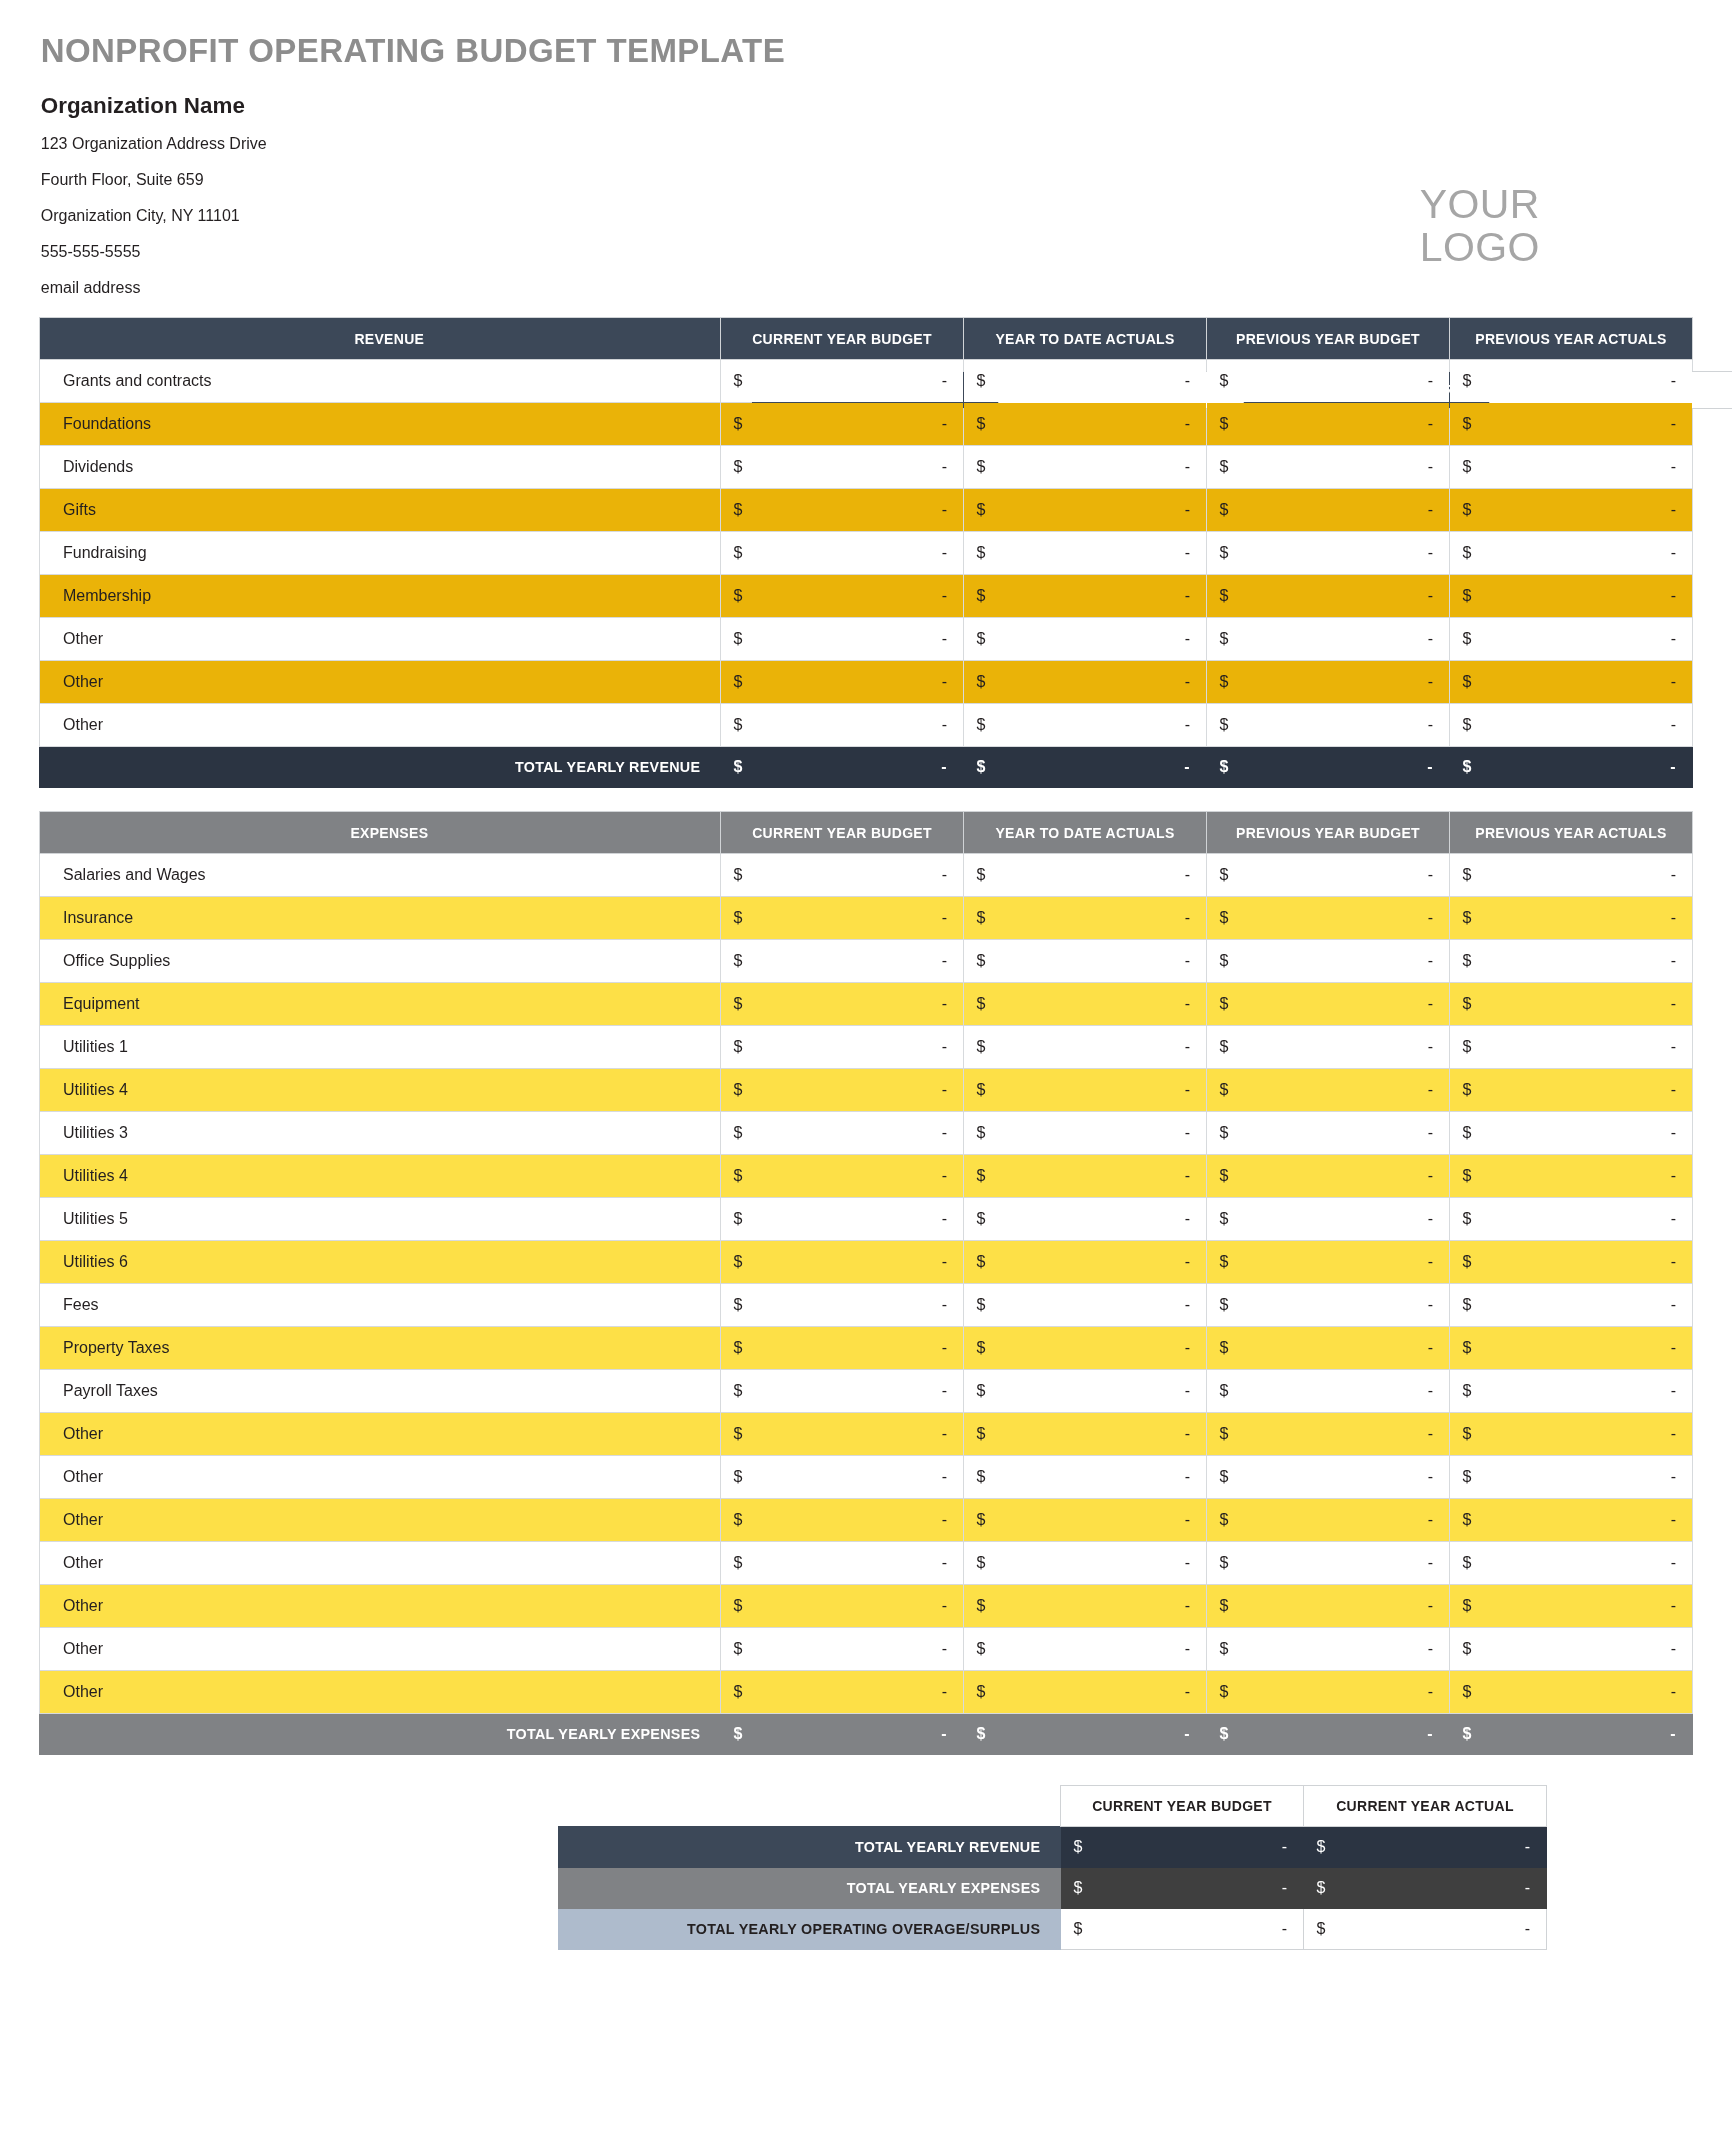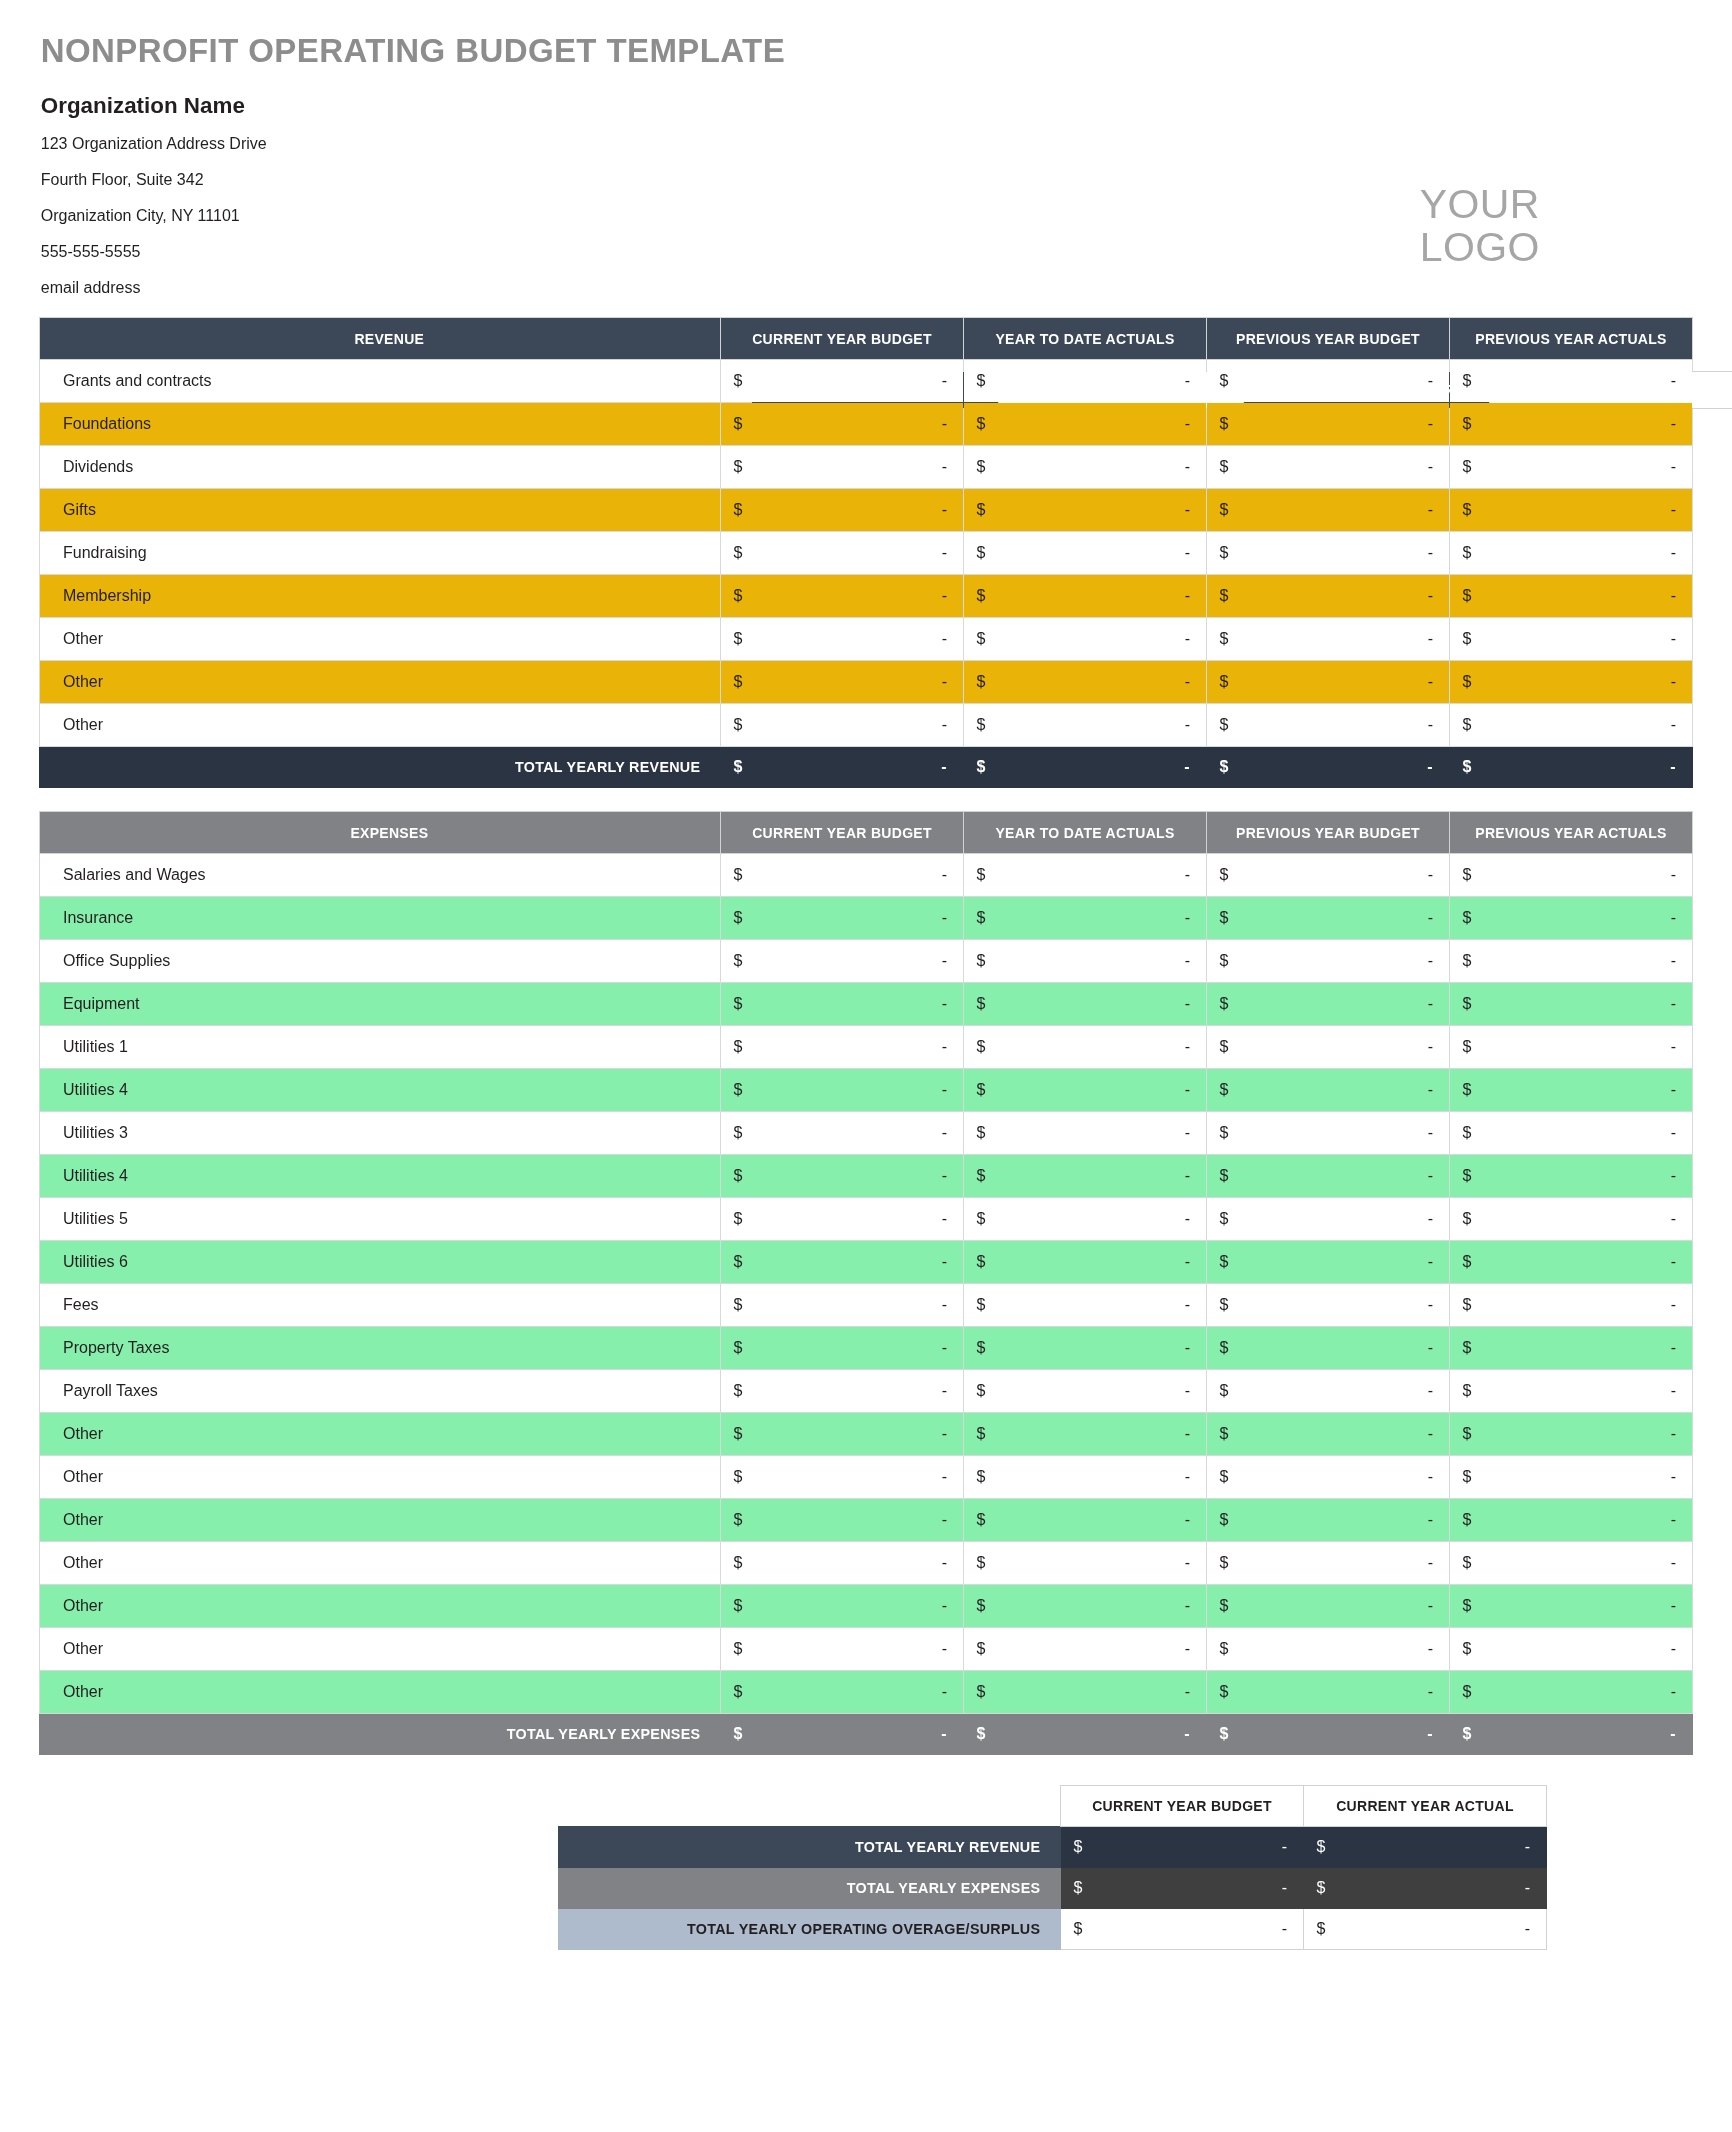--- a/index.html
+++ b/index.html
@@ -132,21 +132,21 @@
     transform: translateY(-50%);
     font-size: 16px;
   }
   td.money .amount {
     display: block;
     text-align: right;
     font-size: 16px;
   }
   tr.alt td { background: #eab308; }
   tr.plain td { background: #ffffff; }
-  tr.alt-gray td { background: #86efac; }
+  tr.alt-gray td { background: #fde047; }
 
   
   tr.total-dark td {
     background: #2b3442;
     color: #ffffff;
     font-weight: bold;
     font-size: 14.3px;
     letter-spacing: 0.3px;
     height: 41px;
     border-color: #2b3442;
@@ -220,21 +220,21 @@
 </head>
 <body>
 
 <div class="page">
 
   <div class="doc-title">NONPROFIT OPERATING BUDGET TEMPLATE</div>
 
   <div class="header-zone">
     <div class="org-name">Organization Name</div>
     <div class="org-line">123 Organization Address Drive</div>
-    <div class="org-line">Fourth Floor, Suite 342</div>
+    <div class="org-line">Fourth Floor, Suite 659</div>
     <div class="org-line">Organization City, NY  11101</div>
     <div class="org-line">555-555-5555</div>
     <div class="org-line">email address</div>
 
     <div class="logo">
       <div>YOUR</div>
       <div>LOGO</div>
     </div>
 
     <div class="fiscal-bar">

